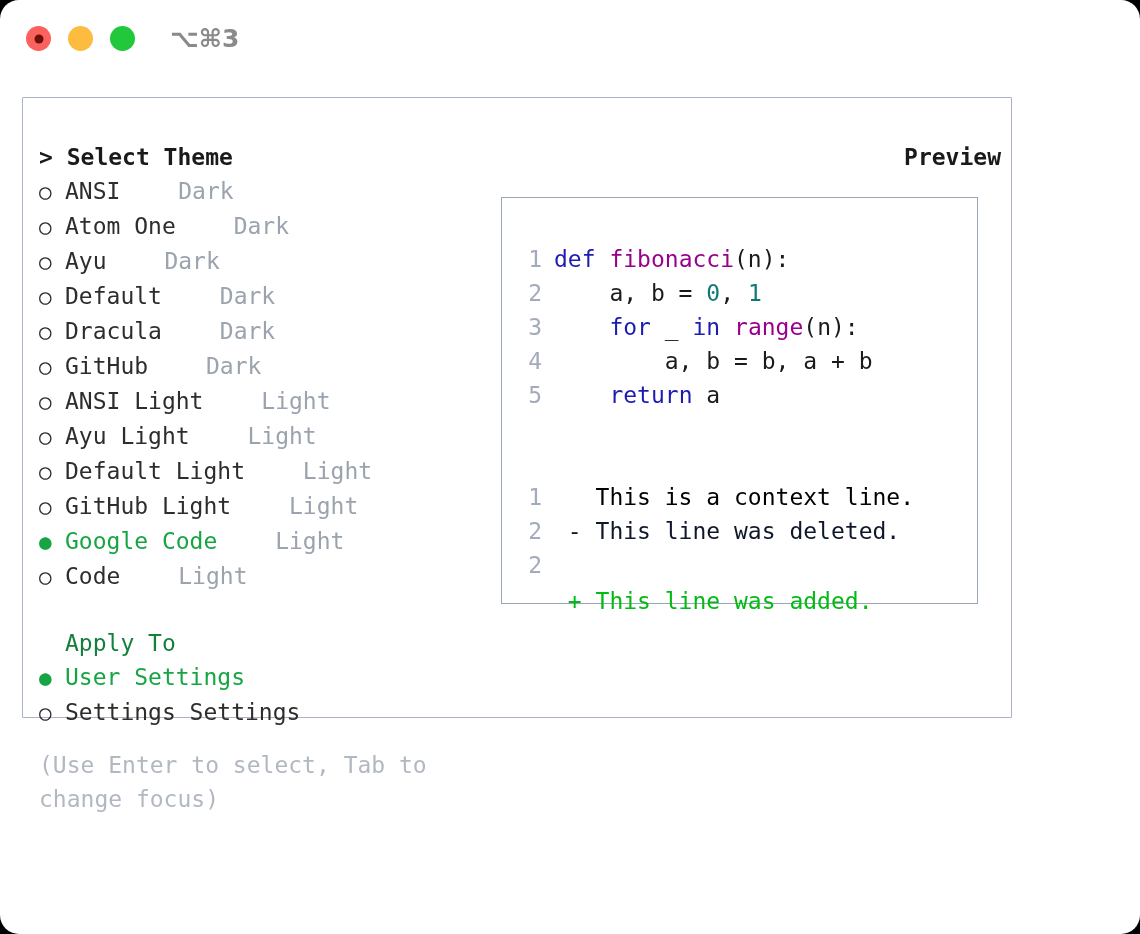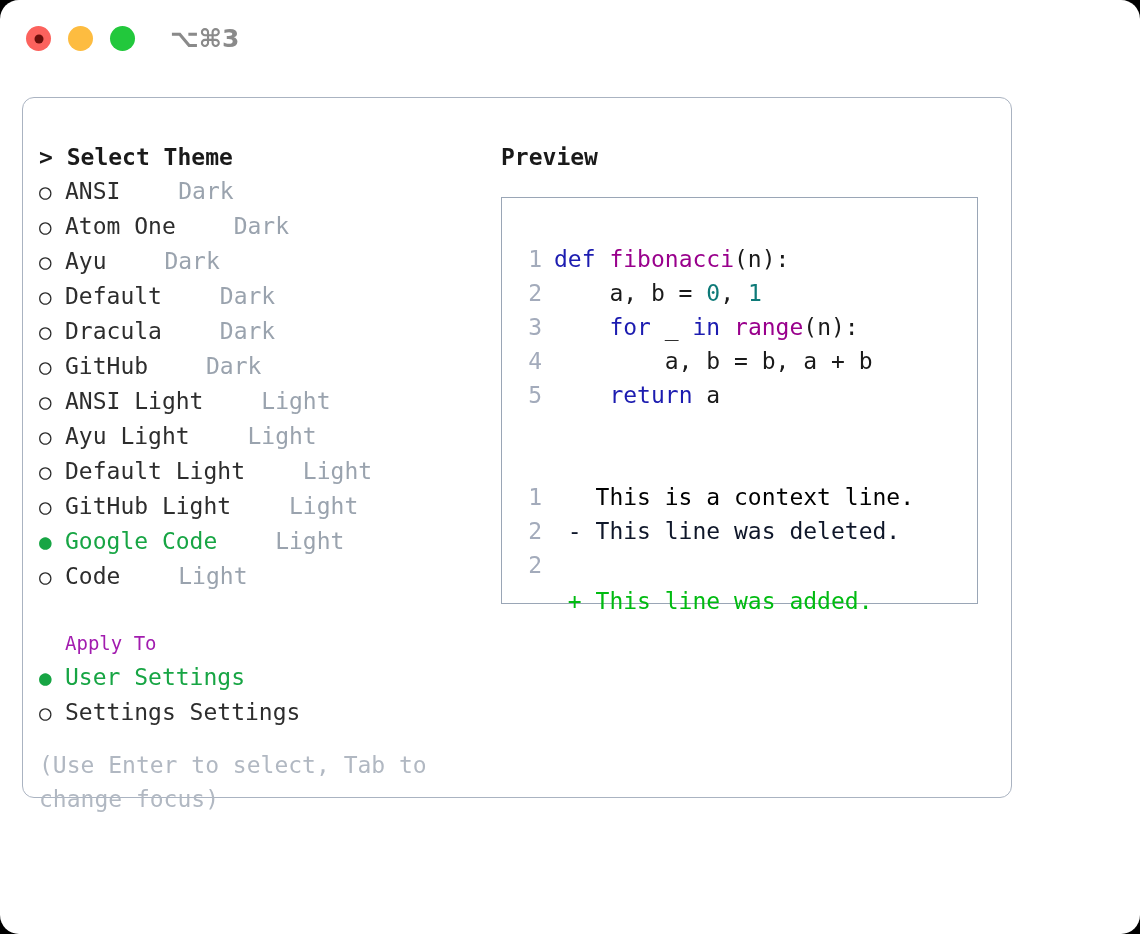--- a/index.html
+++ b/index.html
@@ -67,23 +67,23 @@
     letter-spacing: 0px;
     font-family: "DejaVu Sans", "Liberation Sans", sans-serif;
   }
 
   
   .panel {
     position: absolute;
     left: 22px;
     top: 97px;
     width: 990px;
-    height: 701px;
+    height: 621px;
     border: 1.6px solid #aab3c1;
-    border-radius: 12px;
+    border-radius: 1px;
     box-sizing: border-box;
   }
 
   
   .left-col {
     position: absolute;
     left: 16px;
     top: 42px;
     width: 450px;
   }
@@ -109,22 +109,22 @@
     color: #2d2d2d;
   }
   .marker.sel { color: #17a544; }
   .opt-name { color: #2d2d2d; }
   .opt-row.selected .opt-name { color: #17a544; }
   .opt-variant { color: #9aa3ae; margin-left: 44px; }
 
   .group-gap { height: 32px; }
 
   .group-label {
-    font-size: 19px;
-    color: #a21caf;
+    font-size: 23px;
+    color: #15803d;
     line-height: 34px;
     padding-left: 26px;
     white-space: pre;
   }
 
   .hint {
     margin-top: 18px;
     font-size: 23px;
     color: #b1b8c2;
     line-height: 34px;
@@ -136,20 +136,21 @@
     position: absolute;
     left: 478px;
     top: 42px;
     width: 500px;
   }
   .preview-title {
     font-size: 23px;
     font-weight: bold;
     color: #1a1a1a;
     line-height: 34px;
+    text-align: right;
   }
   .preview-box {
     margin-top: 23px;
     width: 477px;
     height: 407px;
     border: 1.6px solid #9aa6b6;
     box-sizing: border-box;
     background: #ffffff;
     position: relative;
   }

